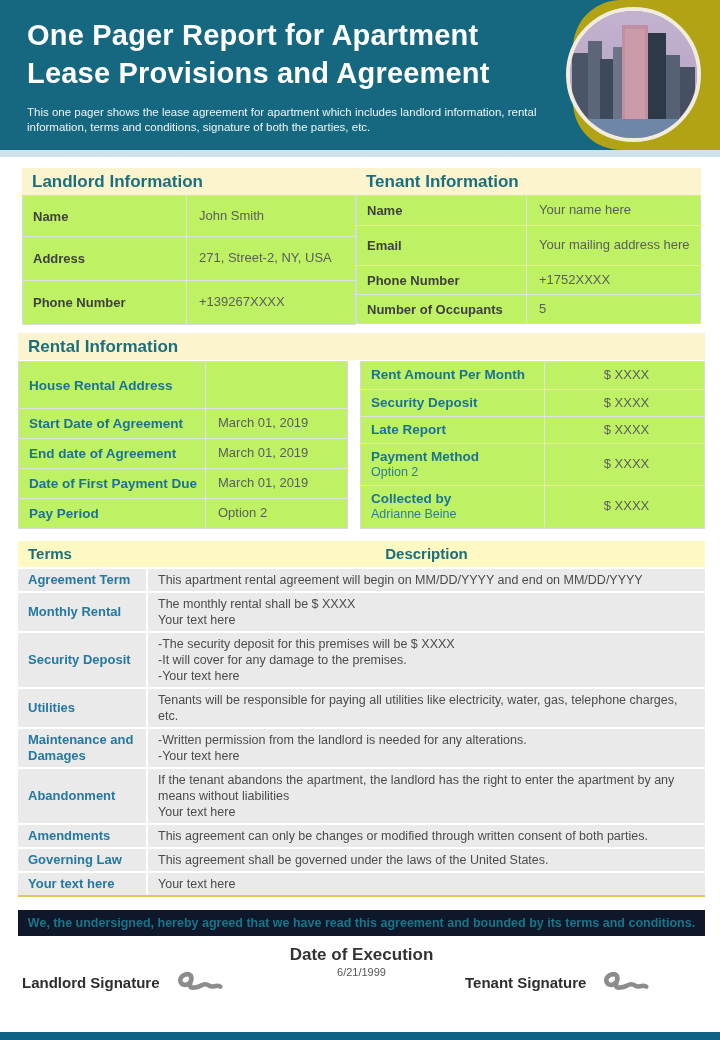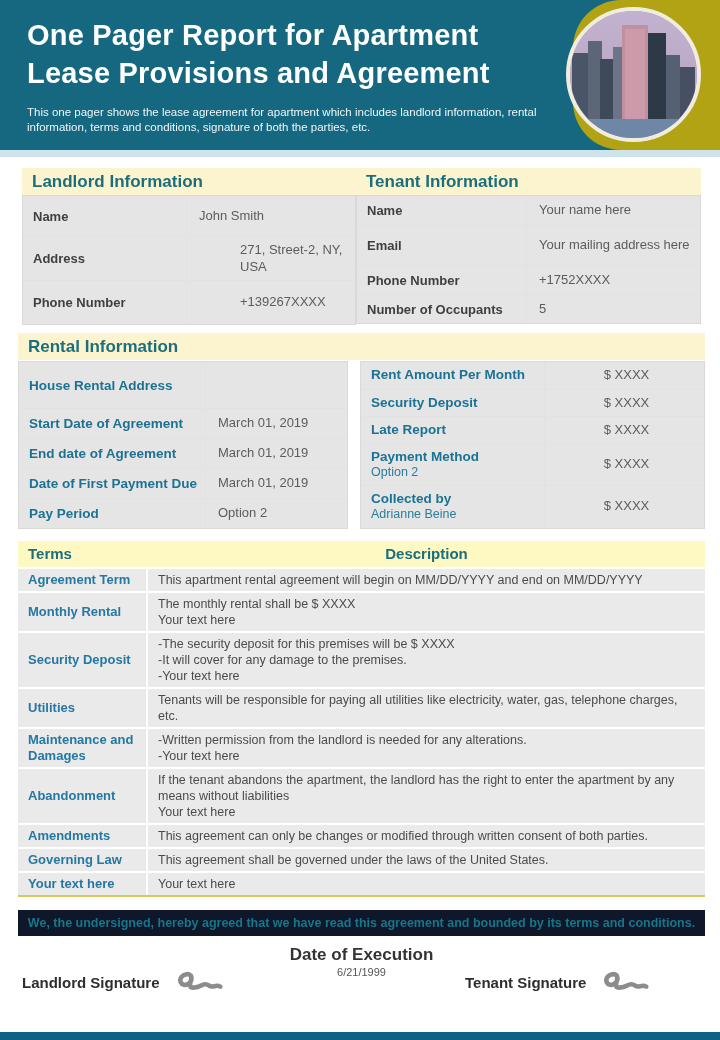--- a/index.html
+++ b/index.html
@@ -34,32 +34,32 @@
   .content { padding: 0 15px 0 18px; }
   .band {
     background: #fcf4cf; color: #1b6f7c; font-weight: bold;
     font-size: 17px; padding: 4px 10px; line-height: 19px;
   }
   .two-col { display: flex; justify-content: center; }
   .col-left  { width: 334px; }
   .col-right { width: 345px; }
   .row1 { margin-top: 11px; }
   
-  .info-table { border: 1px solid #d9d9d9; background: #e5e5e5; }
+  .info-table { border: 1px solid #d9d9d9; background: #bef264; }
   .itr { display: flex; border-top: 1px solid #e2e2e2; align-items: center; }
   .itr:first-child { border-top: none; }
   .itc-label {
     font-weight: bold; color: #3f3f3f; font-size: 13px;
     padding: 4px 6px 4px 10px; border-right: 1px solid #e2e2e2;
     align-self: stretch; display: flex; align-items: center;
   }
   .itc-value { flex: 1; color: #5c5c5c; font-size: 13px; padding: 4px 8px 4px 12px; white-space: pre-line; line-height: 1.25; }
   .landlord-table .itc-label { width: 164px; }
   .landlord-table .itr { min-height: 40px; }
-  .landlord-table .itr:nth-child(n+2) { min-height: 44px; gap: 41px; }
+  .landlord-table .itr:nth-child(n+2) { min-height: 44px; }
   .tenant-table .itc-label { width: 170px; }
   .tenant-table .itr { min-height: 29px; }
   .tenant-table .itr:nth-child(2) { min-height: 40px; }
   
   .rental-band { margin-top: 8px; }
   .rental-tables { display: flex; justify-content: space-between; margin-top: 1px; }
   .rental-left  { width: 330px; }
   .rental-right { width: 345px; }
   .rental-left .itc-label, .rental-right .itc-label { color: #1c7293; font-size: 13.5px; }
   .rental-left .itc-label { width: 187px; }

